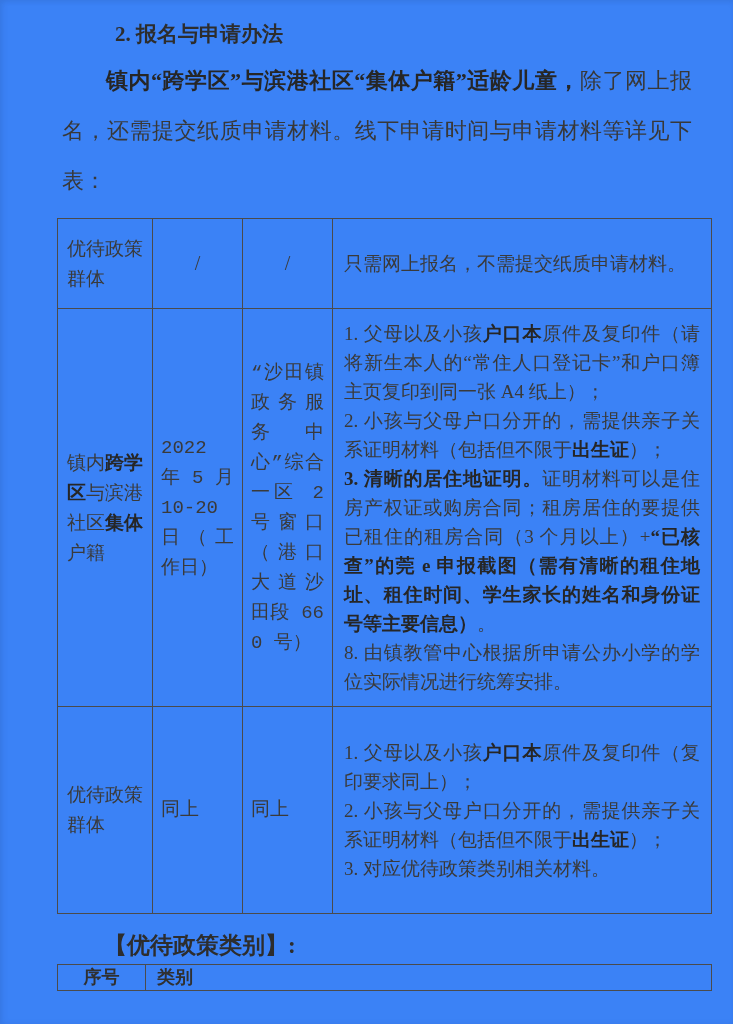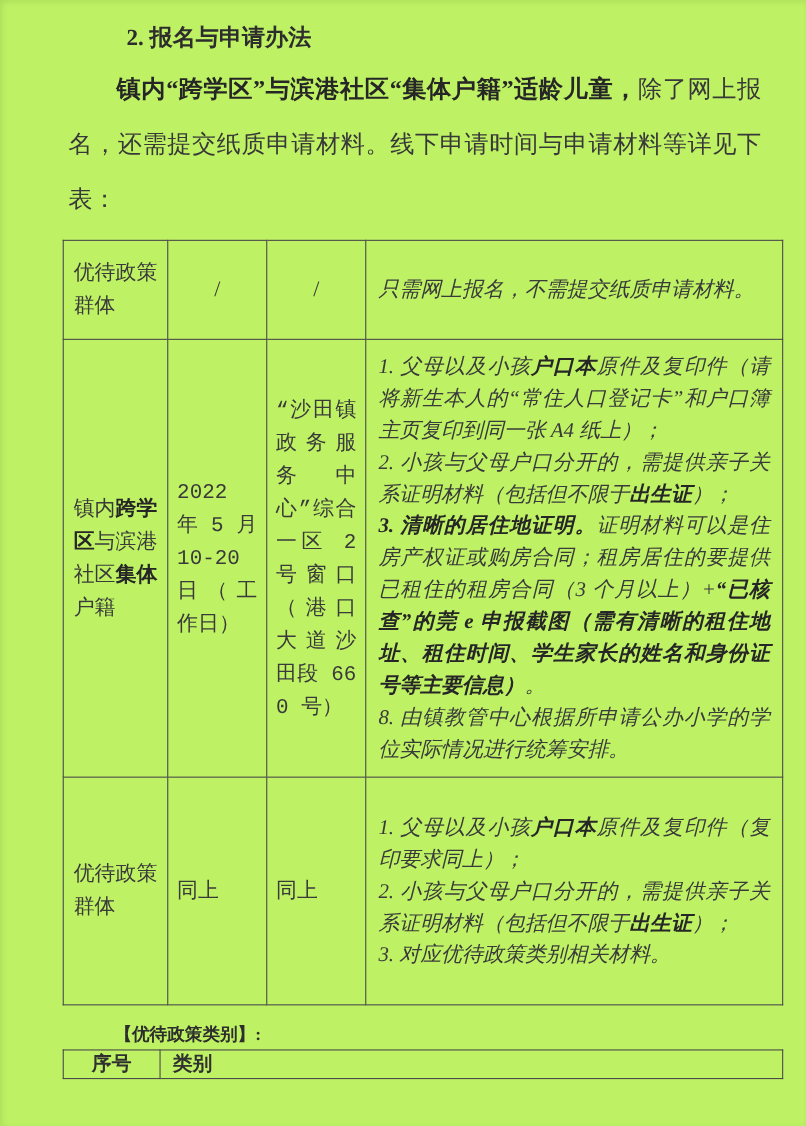--- a/index.html
+++ b/index.html
@@ -5,21 +5,21 @@
   html,body{margin:0;padding:0;}
   body{
     width:733px;height:1024px;
     background:#f4f4f4;
     font-family:"Liberation Serif","DejaVu Serif",serif;
     color:#3a3a3a;
   }
   .page{
     position:relative;
     width:733px;height:1024px;
-    background:#bef264;
+    background:#3b82f6;
     overflow:hidden;
     box-shadow:inset 3px 0 6px rgba(0,0,0,.06), inset 0 3px 5px rgba(0,0,0,.04);
   }
   .title{
     margin:0;
     padding:20px 0 0 115px;
     font-size:21px;
     font-weight:bold;
     color:#2d2d2d;
   }
@@ -50,25 +50,25 @@
     padding:0 8px;
     height:48px;
     color:#3a3a3a;
   }
   .r1 td{height:69px;}
   .r2 td{height:352px;}
   .r3 td{height:186px;}
   .c-target{padding:6px 9px;line-height:30px;text-align:justify;}
   .c-side{padding:6px 8px;line-height:30px;text-align:justify;font-family:Liberation Mono, monospace;}
   .c-slash{text-align:center;font-size:20px;}
-  .c-mat{padding:10px 11px;line-height:29px;text-align:left;font-style:italic;}
+  .c-mat{padding:10px 11px;line-height:29px;text-align:left;}
   .mat-item{text-align:justify;}
   .policy-heading{
     margin:16px 0 3px 104px;
-    font-size:16px;
+    font-size:23px;
     font-weight:bold;
     color:#2d2d2d;
   }
   .policy-table{
     margin:0 0 0 57px;
     width:654px;
     font-size:18px;
     line-height:23px;
   }
   .policy-table th,.policy-table td{

